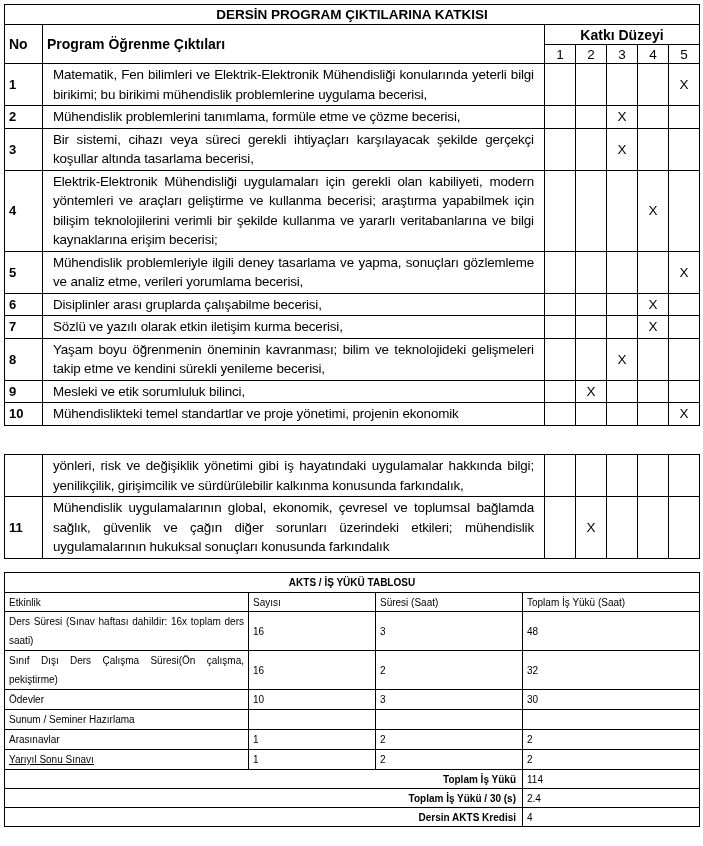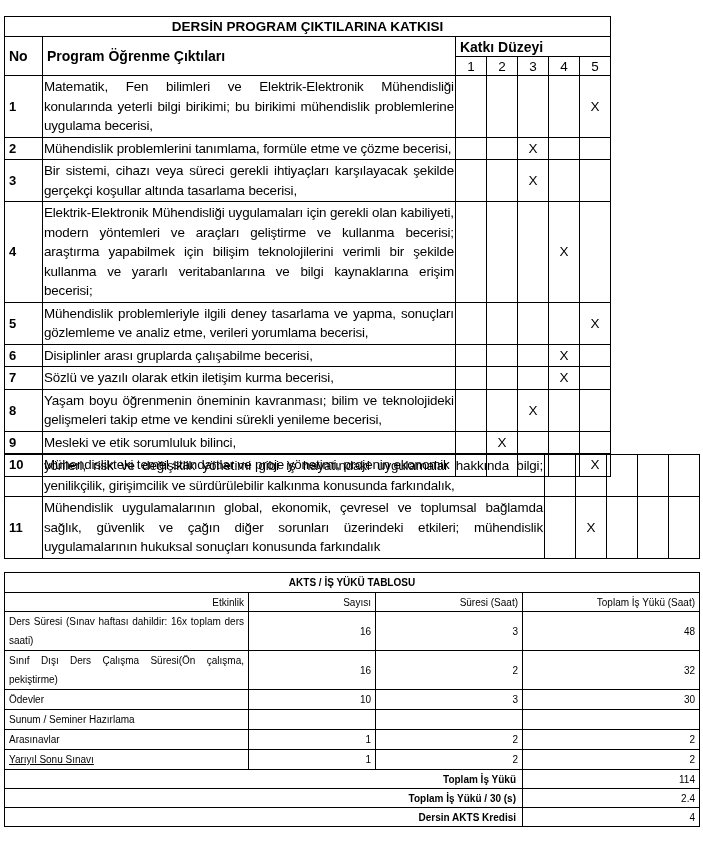--- a/index.html
+++ b/index.html
@@ -1,31 +1,31 @@
 <!DOCTYPE html>
 <html><head>
 <meta charset="utf-8">
 <style>
   html, body { margin:0; padding:0; background:#ffffff; }
   body { width:703px; height:846px; position:relative; font-family:"Liberation Sans", sans-serif; color:#000; font-size:13px; overflow:hidden; }
   table { border-collapse:collapse; position:absolute; table-layout:fixed; }
   td, th { border:1px solid #000; padding:0 4px; font-weight:normal; vertical-align:middle; }
-  .t1 { left:4px; top:4px; width:607px;margin-top:12px; }
+  .t1 { left:4px; top:4px; width:696px; }
   .t1b { left:4px; top:454px; width:696px; }
   .t2 { left:4px; top:572px; width:696px; }
   .title { text-align:center; font-weight:bold; font-size:13.5px; height:19px; }
   .no { font-weight:bold; width:28px; font-size:13px; }
-  .desc { text-align:justify; text-align-last:left; line-height:19.5px; padding:1px 1px; font-size:13.4px; letter-spacing:-0.15px; }
+  .desc { text-align:justify; text-align-last:left; line-height:19.5px; padding:1px 10px; font-size:13.4px; letter-spacing:-0.15px; }
   .lv { width:27px; text-align:center; padding:0; font-size:13.5px; }
   .hdr-no { font-weight:bold; font-size:14px; text-align:left; }
   .hdr-poc { font-weight:bold; font-size:14px; }
-  .hdr-katki { font-weight:bold; font-size:14px; height:19px; }
+  .hdr-katki { font-weight:bold; font-size:14px; text-align:center; height:19px; }
   .hdr-num { text-align:center; font-size:13.5px; height:18px; padding:0; }
   .t2 td { font-size:10px; }
-  .c { text-align:right; }
+  .c { text-align:left; }
   .r { text-align:right; font-weight:bold; padding-right:6px; }
   .h19 td { height:18px; }
 </style>
 </head>
 <body>
 
 <table class="t1">
   <colgroup>
     <col style="width:38px">
       <col>

